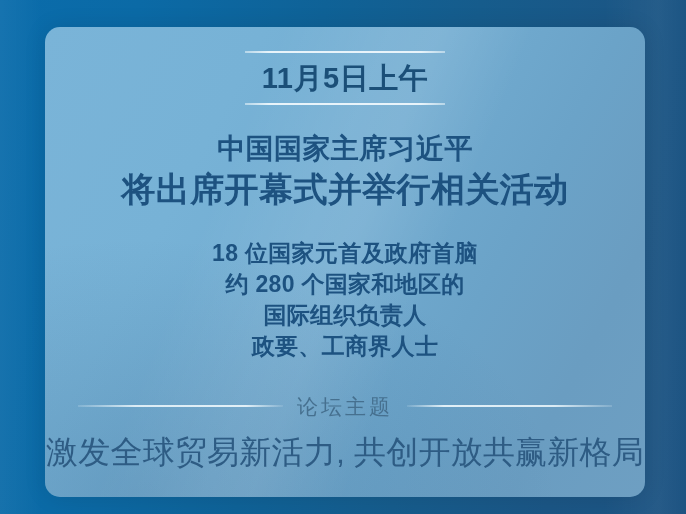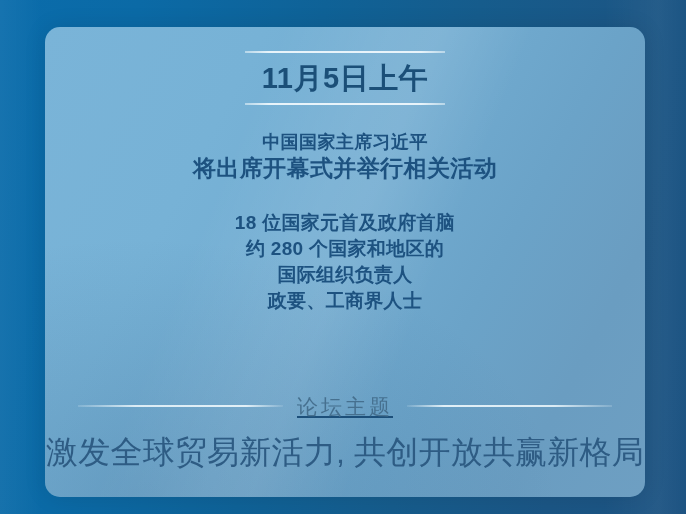--- a/index.html
+++ b/index.html
@@ -114,50 +114,49 @@
     color: #1b4f78;
   }
 
   
   .statement {
     margin-top: 26px;
     font-weight: bold;
     color: #1d5280;
     line-height: 1.30;
   }
-  .statement .l1 { font-size: 18px; letter-spacing: 0.4px; display: block; }
-  .statement .l2 { font-size: 23px; letter-spacing: 0.4px; display: block; }
+  .statement .l1 { font-size: 28px; letter-spacing: 0.4px; display: block; }
+  .statement .l2 { font-size: 34px; letter-spacing: 0.4px; display: block; }
 
   
   .attendees {
     margin-top: 26px;
     font-weight: bold;
     color: #1d5280;
-    font-size: 19px;
+    font-size: 23px;
     line-height: 1.36;
     letter-spacing: 0.3px;
   }
   .attendees div { display: block; }
 
   
   .theme-wrap {
     margin-top: auto;
     margin-bottom: 26px;
     width: 100%;
     display: flex;
     flex-direction: column;
     align-items: center;
   }
   .theme-label-row {
     display: flex;
     align-items: center;
     justify-content: center;
     width: 534px;
     gap: 14px;
-    text-decoration: underline;
   }
   .theme-rule-left,
   .theme-rule-right {
     height: 1.6px;
     flex: 1 1 auto;
   }
   .theme-rule-left {
     background: linear-gradient(90deg,
       rgba(226,240,248,0.18) 0%,
       rgba(235,246,251,0.88) 28%,

